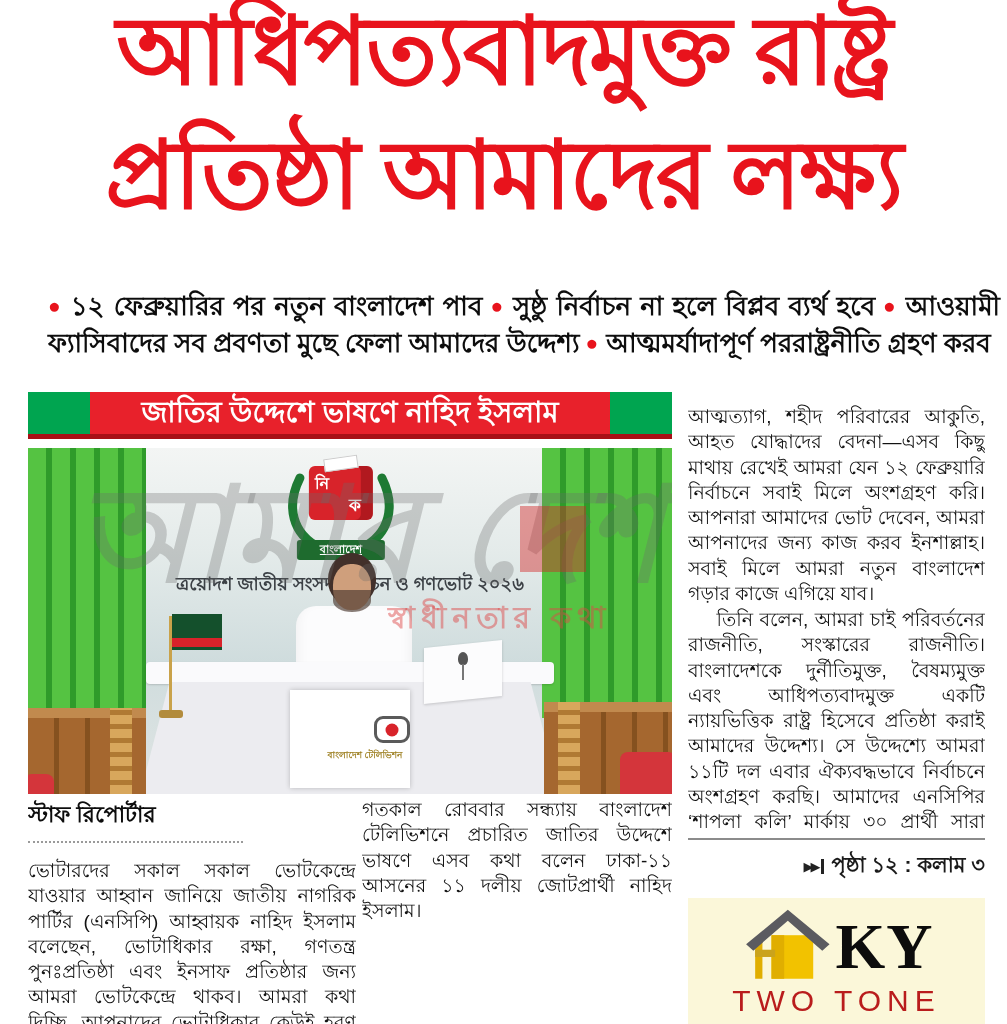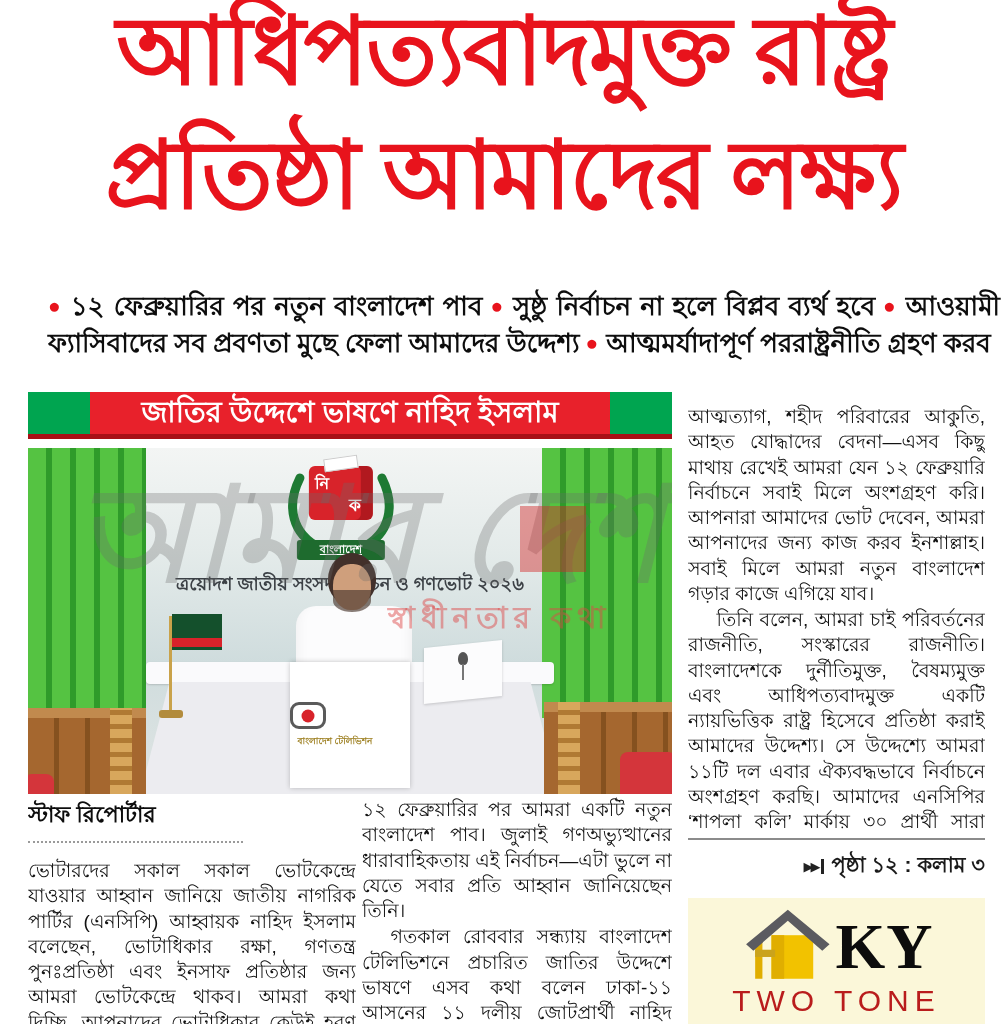--- a/index.html
+++ b/index.html
@@ -55,22 +55,22 @@
     border-radius:46%; z-index:3; }
   .beard { position:absolute; left:305px; top:142px; width:38px; height:22px; background:#4a372e;
     border-radius:0 0 50% 50%; opacity:.65; z-index:3; }
   .shirt { position:absolute; left:268px; top:158px; width:116px; height:100px; background:#fcfcfd;
     border-radius:20px 20px 0 0; box-shadow:inset 0 -8px 14px rgba(0,0,0,.07); z-index:2; }
 
   .desk-top { position:absolute; left:118px; bottom:110px; width:408px; height:22px; background:#fafafc;
     border-radius:4px; z-index:3; box-shadow:0 1px 2px rgba(0,0,0,.15); }
   .desk-front { position:absolute; left:112px; bottom:0; width:420px; height:112px; background:#ececf0;
     clip-path:polygon(7% 0,93% 0,100% 100%,0 100%); z-index:3; }
-  .desk-panel { position:absolute; left:262px; bottom:6px; width:120px; height:126px; background:#ffffff;
-    box-shadow:0 0 5px rgba(0,0,0,.22); z-index:4; display:flex; flex-direction:column; align-items:flex-start; justify-content:center; }
+  .desk-panel { position:absolute; left:262px; bottom:6px; width:120px; height:98px; background:#ffffff;
+    box-shadow:0 0 5px rgba(0,0,0,.22); z-index:4; display:flex; flex-direction:column; align-items:flex-end; justify-content:center; }
   .btv-tv { width:36px; height:27px; border:3px solid #5a5a5a; border-radius:9px; position:relative; margin-bottom:6px; }
   .btv-tv::after { content:""; position:absolute; left:50%; top:50%; width:13px; height:13px; background:#d8232a;
     border-radius:50%; transform:translate(-50%,-50%); }
   .btv-text { font-size:9px; line-height:1.35; font-weight:700; color:#a08327; text-align:center; width:90px; }
 
   .flag-pole { position:absolute; left:141px; top:168px; width:3px; height:96px; background:#c9a24a; z-index:4; }
   .flag { position:absolute; left:144px; top:166px; width:50px; height:36px; background:#14502c; z-index:4; }
   .flag::after { content:""; position:absolute; left:0; bottom:3px; width:100%; height:9px; background:#d8232a; }
   .flag-base { position:absolute; left:131px; top:262px; width:24px; height:8px; background:#b28b3c; border-radius:3px; z-index:4; }
 
@@ -202,21 +202,20 @@
 
   <div class="col1">
     <div class="byline">স্টাফ রিপোর্টার</div>
     <div class="byline-rule"></div>
     <div class="bodytext">
       <p>ভোটারদের সকাল সকাল ভোটকেন্দ্রে যাওয়ার আহ্বান জানিয়ে জাতীয় নাগরিক পার্টির (এনসিপি) আহ্বায়ক নাহিদ ইসলাম বলেছেন, ভোটাধিকার রক্ষা, গণতন্ত্র পুনঃপ্রতিষ্ঠা এবং ইনসাফ প্রতিষ্ঠার জন্য আমরা ভোটকেন্দ্রে থাকব। আমরা কথা দিচ্ছি, আপনাদের ভোটাধিকার কেউই হরণ করতে পারবে না ইনশাল্লাহ। আগামী</p>
     </div>
   </div>
 
   <div class="col2 bodytext">
-    <p>১২ ফেব্রুয়ারির পর আমরা একটি নতুন বাংলাদেশ পাব। জুলাই গণঅভ্যুত্থানের ধারাবাহিকতায় এই নির্বাচন—এটা ভুলে না যেতে সবার প্রতি আহ্বান জানিয়েছেন তিনি।</p>
     <p>গতকাল রোববার সন্ধ্যায় বাংলাদেশ টেলিভিশনে প্রচারিত জাতির উদ্দেশে ভাষণে এসব কথা বলেন ঢাকা-১১ আসনের ১১ দলীয় জোটপ্রার্থী নাহিদ ইসলাম।</p>
 
   </div>
 
   <div class="rail">
     <div class="rail-text bodytext">
       <p>আত্মত্যাগ, শহীদ পরিবারের আকুতি, আহত যোদ্ধাদের বেদনা—এসব কিছু মাথায় রেখেই আমরা যেন ১২ ফেব্রুয়ারি নির্বাচনে সবাই মিলে অংশগ্রহণ করি। আপনারা আমাদের ভোট দেবেন, আমরা আপনাদের জন্য কাজ করব ইনশাল্লাহ। সবাই মিলে আমরা নতুন বাংলাদেশ গড়ার কাজে এগিয়ে যাব।</p>
       <p>তিনি বলেন, আমরা চাই পরিবর্তনের রাজনীতি, সংস্কারের রাজনীতি। বাংলাদেশকে দুর্নীতিমুক্ত, বৈষম্যমুক্ত এবং আধিপত্যবাদমুক্ত একটি ন্যায়ভিত্তিক রাষ্ট্র হিসেবে প্রতিষ্ঠা করাই আমাদের উদ্দেশ্য। সে উদ্দেশ্যে আমরা ১১টি দল এবার ঐক্যবদ্ধভাবে নির্বাচনে অংশগ্রহণ করছি। আমাদের এনসিপির ‘শাপলা কলি’ মার্কায় ৩০ প্রার্থী সারা দেশের বিভিন্ন জায়গা থেকে নির্বাচনে অংশগ্রহণ করছেন। আপনারা তরুণ প্রজন্মকে সুযোগ দিন, পরিবর্তনের রাজনীতিকে সুযোগ দিন।</p>
     </div>
     <div class="rail-rule"></div>

